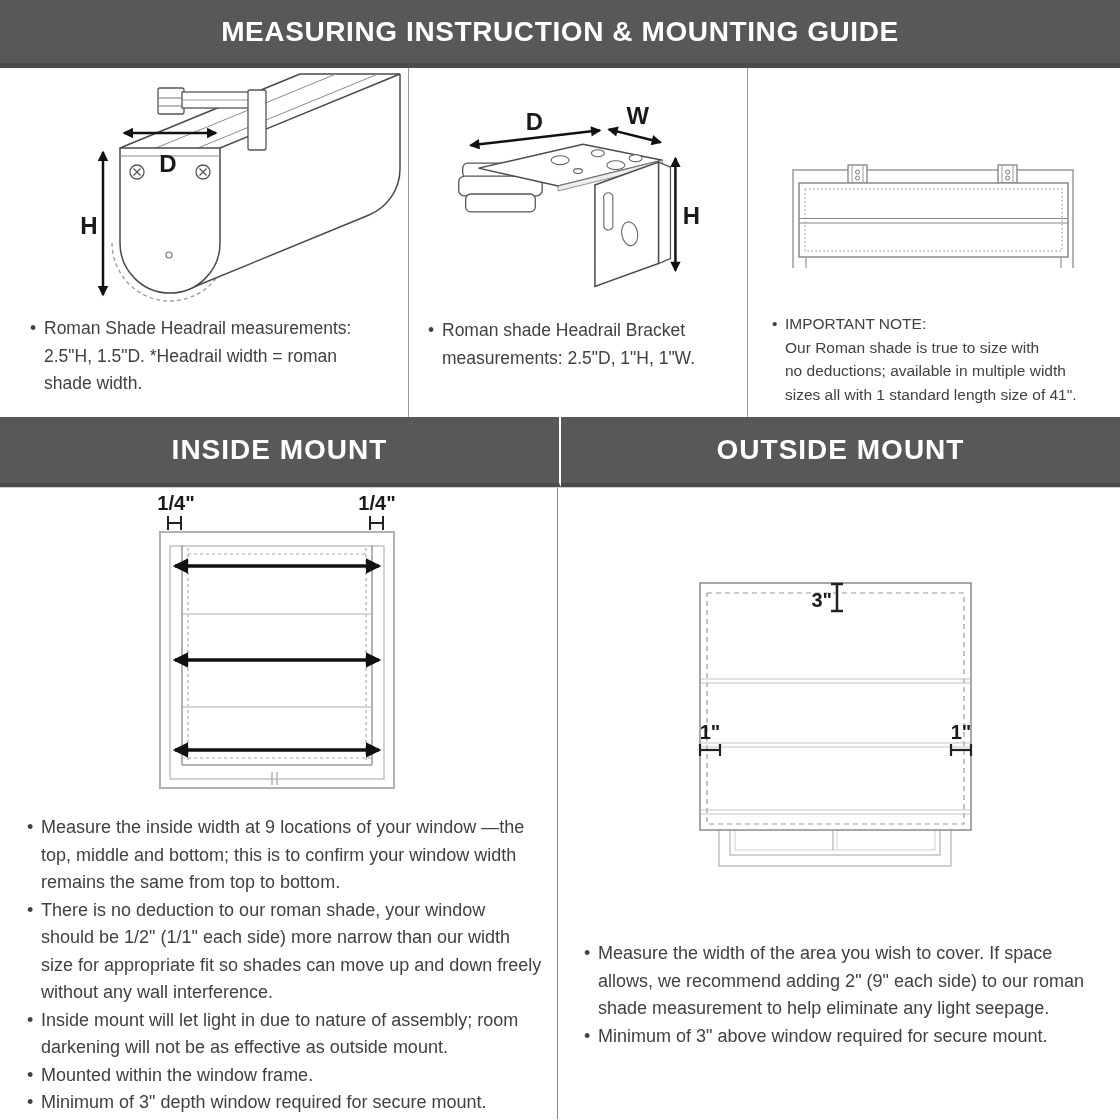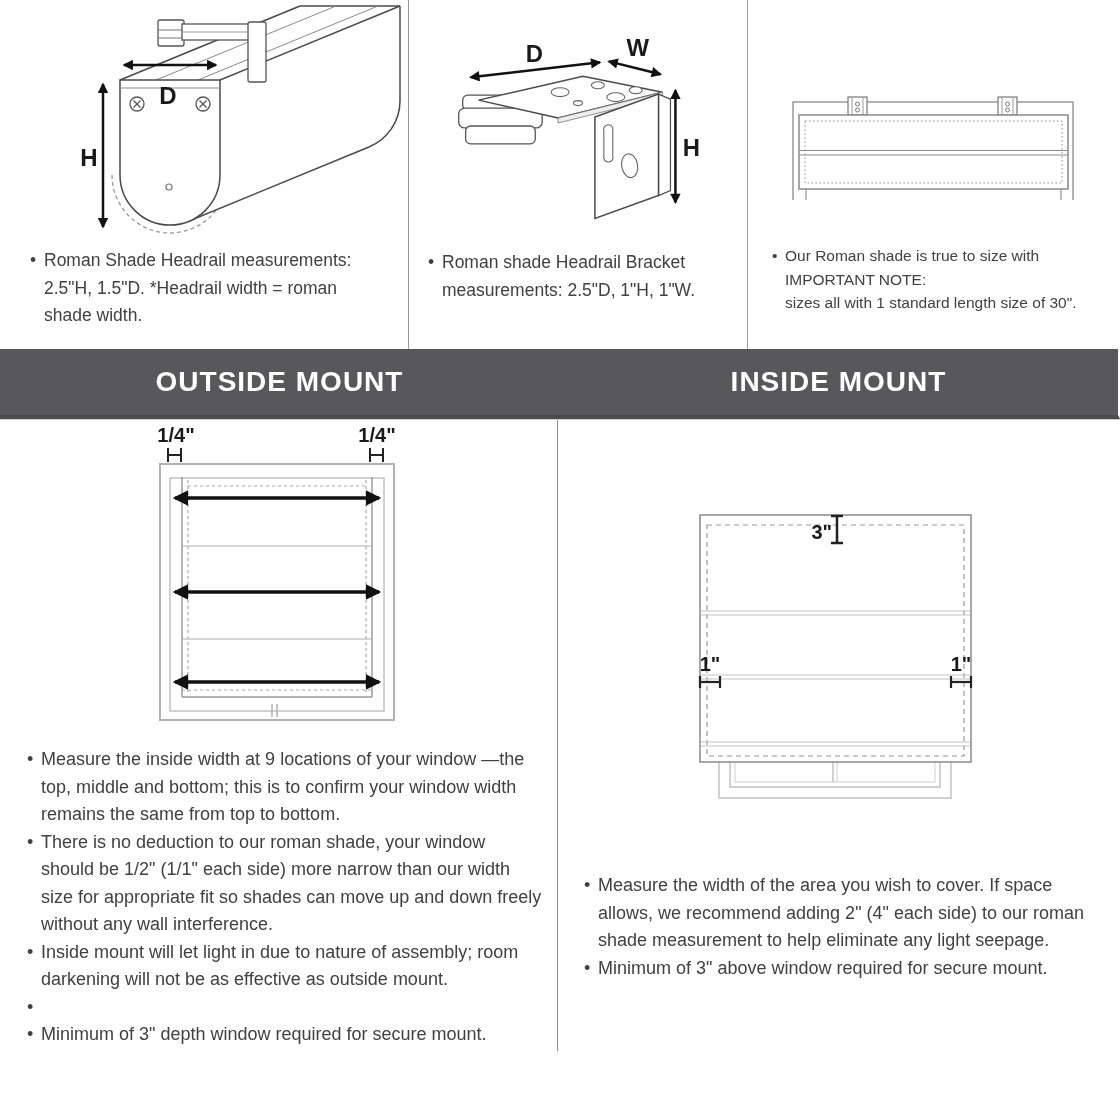--- a/index.html
+++ b/index.html
@@ -57,20 +57,23 @@
       <path d="M0,0 L10,5 L0,10 Z" fill="#111"></path>
     </marker>
     <marker id="arrB" viewBox="0 0 10 10" refX="8.5" refY="5" markerWidth="5.2" markerHeight="4.4" orient="auto-start-reverse">
       <path d="M0,0 L10,5 L0,10 Z" fill="#111"></path>
     </marker>
   </defs>
 </svg>
 
 <div class="page">
 
+  <header class="main-band">
+    <h1>MEASURING INSTRUCTION &amp; MOUNTING GUIDE</h1>
+  </header>
 
   <section class="top-row">
 
     <div class="panel p1">
       <svg width="408" height="250" viewBox="0 0 408 250">
         <path d="M112,175 A58,58 0 1 0 228,175" fill="none" stroke="#9a9a9a" stroke-width="1.3" stroke-dasharray="4,3"></path>
         <path d="M120,80 L300,6 L400,6 L400,101 A50,50 0 0 1 369,147 L189,221 A50,50 0 0 1 120,175 Z" fill="#fff" stroke="none"></path>
         <line x1="120" y1="80" x2="300" y2="6" stroke="#4a4a4a" stroke-width="1.5"></line>
         <line x1="220" y1="80" x2="400" y2="6" stroke="#4a4a4a" stroke-width="1.5"></line>
         <line x1="300" y1="6" x2="400" y2="6" stroke="#4a4a4a" stroke-width="1.5"></line>
@@ -169,32 +172,33 @@
         <rect x="57" y="121" width="257" height="62" fill="none" stroke="#8a8a8a" stroke-width="1" stroke-dasharray="1.5,2.5"></rect>
         <line x1="51" y1="150.5" x2="320" y2="150.5" stroke="#8a8a8a" stroke-width="1"></line>
         <line x1="51" y1="155" x2="320" y2="155" stroke="#8a8a8a" stroke-width="1"></line>
         <line x1="58" y1="189" x2="58" y2="200" stroke="#9a9a9a" stroke-width="1.3"></line>
         <line x1="313" y1="189" x2="313" y2="200" stroke="#9a9a9a" stroke-width="1.3"></line>
       </svg>
       <div class="caption">
         <div class="brow">
           <span class="dot">•</span>
           <div>
+            <div>IMPORTANT NOTE:</div>
             <div>Our Roman shade is true to size with</div>
-            <div>IMPORTANT NOTE:</div>
-            <div>sizes all with 1 standard length size of 30".</div>
+            <div>no deductions; available in multiple width</div>
+            <div>sizes all with 1 standard length size of 41".</div>
           </div>
         </div>
       </div>
     </div>
   </section>
 
   <div class="mount-bands">
+    <div class="mount-band left">INSIDE MOUNT</div>
     <div class="mount-band">OUTSIDE MOUNT</div>
-    <div class="mount-band left">INSIDE MOUNT</div>
   </div>
 
   <section class="bottom-row">
 
     <div class="mount-col inside">
       <svg style="left:130px; top:0" width="320" height="322" viewBox="0 0 320 322">
         <text x="46" y="22" text-anchor="middle" class="measlbl">1/4"</text>
         <text x="247" y="22" text-anchor="middle" class="measlbl">1/4"</text>
         <g stroke="#222" stroke-width="2">
           <line x1="38" y1="28" x2="38" y2="42"></line>
@@ -235,20 +239,21 @@
         <div class="brow">
           <span class="dot">•</span>
           <span>There is no deduction to our roman shade, your window should be 1/2" (1/1" each side) more narrow than our width size for appropriate fit so shades can move up and down freely without any wall interference.</span>
         </div>
         <div class="brow">
           <span class="dot">•</span>
           <span>Inside mount will let light in due to nature of assembly; room darkening will not be as effective as outside mount.</span>
         </div>
         <div class="brow">
           <span class="dot">•</span>
+          <span>Mounted within the window frame.</span>
         </div>
         <div class="brow">
           <span class="dot">•</span>
           <span>Minimum of 3" depth window required for secure mount.</span>
         </div>
       </div>
     </div>
 
     <div class="mount-col outside">
       <svg style="left:80px; top:70px" width="400" height="315" viewBox="0 0 400 315">
@@ -284,21 +289,21 @@
         </g>
         <g stroke="#222" stroke-width="2.2">
           <line x1="313" y1="186" x2="313" y2="198"></line>
           <line x1="333" y1="186" x2="333" y2="198"></line>
           <line x1="313" y1="192" x2="333" y2="192"></line>
         </g>
       </svg>
       <div class="mcaption">
         <div class="brow">
           <span class="dot">•</span>
-          <span>Measure the width of the area you wish to cover. If space allows, we recommend adding 2" (4" each side) to our roman shade measurement to help eliminate any light seepage.</span>
+          <span>Measure the width of the area you wish to cover. If space allows, we recommend adding 2" (9" each side) to our roman shade measurement to help eliminate any light seepage.</span>
         </div>
         <div class="brow">
           <span class="dot">•</span>
           <span>Minimum of 3" above window required for secure mount.</span>
         </div>
       </div>
     </div>
   </section>
 </div>
 

